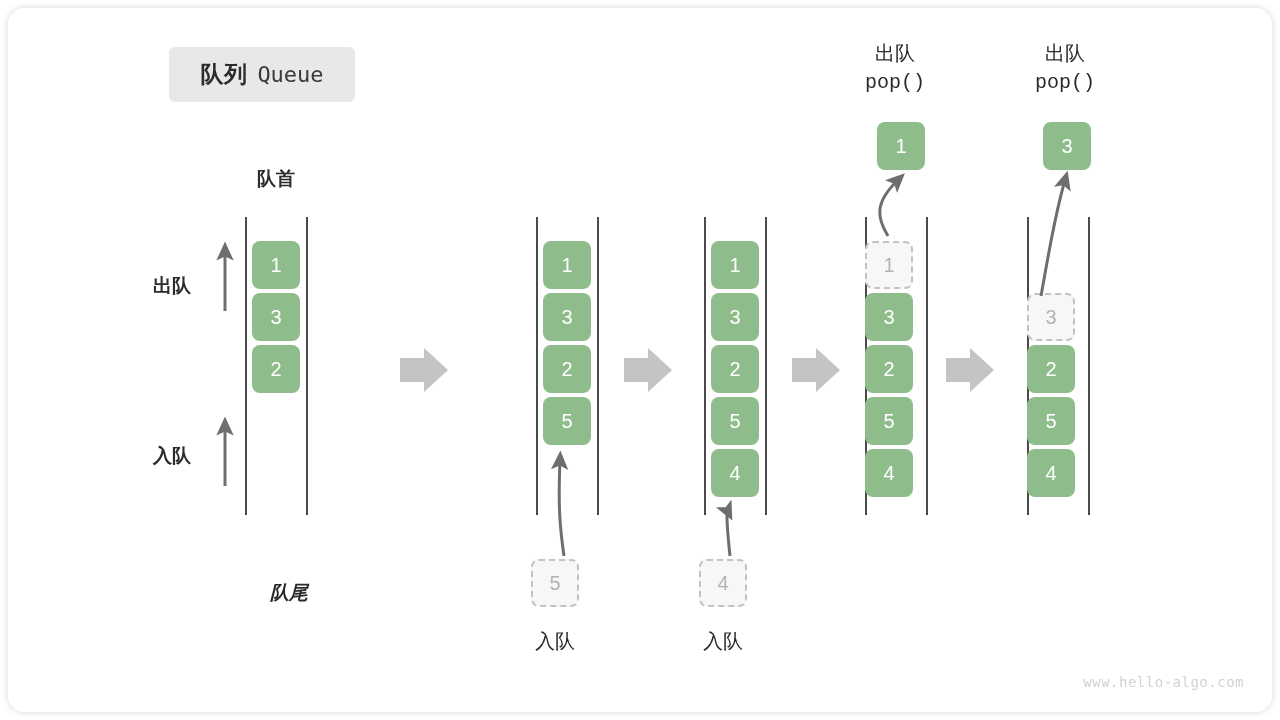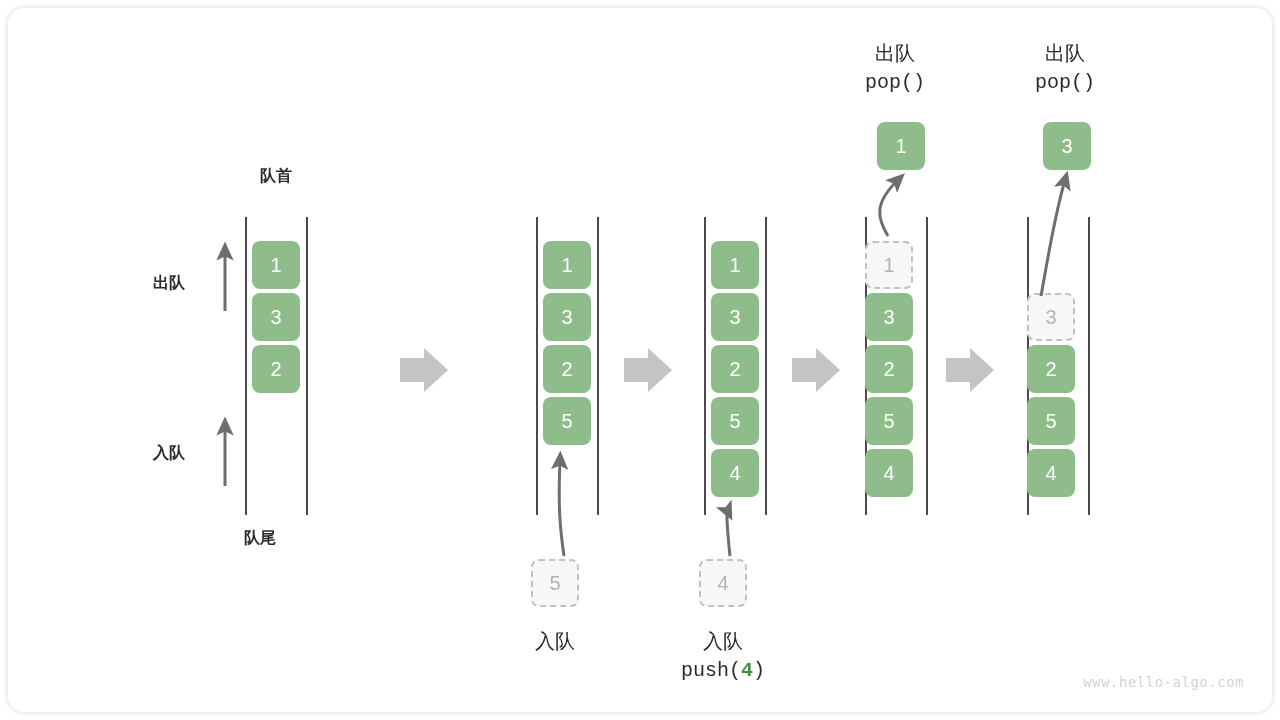--- a/index.html
+++ b/index.html
@@ -46,21 +46,21 @@
     letter-spacing: 0.5px;
   }
   #title-chip .en {
     font-family: "DejaVu Sans Mono", "Liberation Mono", monospace;
     font-size: 22px;
     color: #3a3a3a;
   }
 
   
   .cn-bold {
-    font-size: 16px;
+    font-size: 19px;
     font-weight: bold;
     color: #2b2b2b;
     white-space: nowrap;
   }
   .op-label {
     text-align: center;
     white-space: nowrap;
     color: #2b2b2b;
   }
   .op-label .cn {
@@ -119,23 +119,27 @@
     left: 0; top: 0;
     width: 1280px; height: 720px;
     pointer-events: none;
   }
 </style>
 </head>
 <body>
 
 <div id="figure-card">
 
+  <div class="abs" id="title-chip">
+    <span class="cn">队列</span>
+    <span class="en">Queue</span>
+  </div>
 
   <div class="abs cn-bold" style="left:236px; top:158px; width:64px; text-align:center;">队首</div>
-  <div class="abs cn-bold" style="left:236px; top:520px; width:64px; text-align:left;">队尾</div>
+  <div class="abs cn-bold" style="left:236px; top:572px; width:64px; text-align:right;font-style:italic;">队尾</div>
 
   <div class="abs cn-bold" style="left:145px; top:265px;">出队</div>
   <div class="abs cn-bold" style="left:145px; top:435px;">入队</div>
 
   <div class="abs rail" style="left:237px; top:209px; height:298px;"></div>
   <div class="abs rail" style="left:298px; top:209px; height:298px;"></div>
 
   <div class="abs cell filled" style="left:244px; top:233px;">1</div>
   <div class="abs cell filled" style="left:244px; top:285px;">3</div>
   <div class="abs cell filled" style="left:244px; top:337px;">2</div>
@@ -158,21 +162,20 @@
 
   <div class="abs cell filled" style="left:703px; top:233px;">1</div>
   <div class="abs cell filled" style="left:703px; top:285px;">3</div>
   <div class="abs cell filled" style="left:703px; top:337px;">2</div>
   <div class="abs cell filled" style="left:703px; top:389px;">5</div>
   <div class="abs cell filled" style="left:703px; top:441px;">4</div>
 
   <div class="abs cell ghost" style="left:691px; top:551px;">4</div>
   <div class="abs op-label" style="left:635px; top:618px; width:160px;">
     <span class="cn">入队</span>
-    <span class="code"><span>push(</span><span class="num">4</span><span>)</span></span>
   </div>
 
   <div class="abs rail" style="left:857px; top:209px; height:298px;"></div>
   <div class="abs rail" style="left:918px; top:209px; height:298px;"></div>
 
   <div class="abs cell ghost" style="left:857px; top:233px;">1</div>
   <div class="abs cell filled" style="left:857px; top:285px;">3</div>
   <div class="abs cell filled" style="left:857px; top:337px;">2</div>
   <div class="abs cell filled" style="left:857px; top:389px;">5</div>
   <div class="abs cell filled" style="left:857px; top:441px;">4</div>

